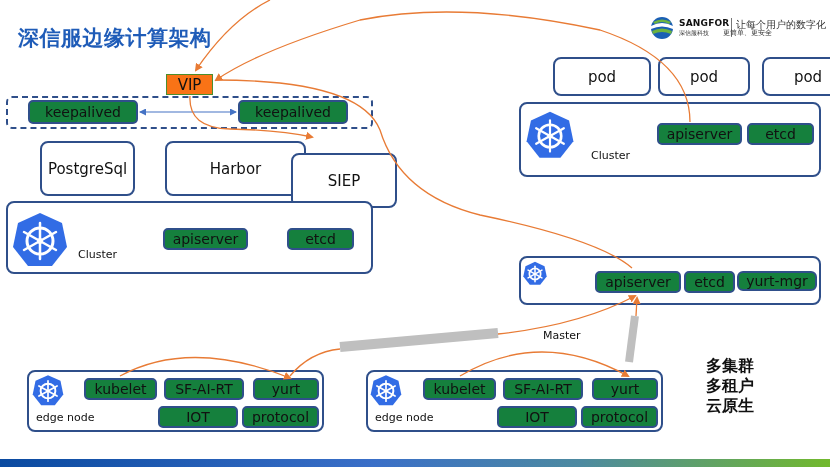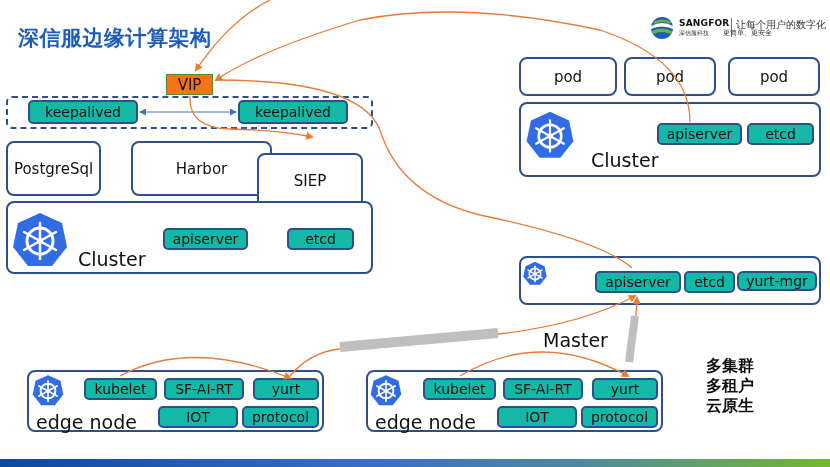--- a/index.html
+++ b/index.html
@@ -7,27 +7,27 @@
          font-family: "DejaVu Sans", "Liberation Sans", sans-serif; color: #111; }
   .abs { position: absolute; box-sizing: border-box; }
   .title { left: 18px; top: 24px; font-size: 21px; font-weight: bold; color: #1f5cb8; letter-spacing: 0.5px; }
   .logo { left: 649px; top: 16px; width: 180px; height: 24px; }
   .logo-brand { position: absolute; left: 30px; top: 2px; font-size: 9px; font-weight: bold; color: #111; letter-spacing: 0.2px; }
   .logo-sub { position: absolute; left: 30px; top: 13px; font-size: 6px; color: #333; }
   .logo-sep { position: absolute; left: 82px; top: 2px; width: 1px; height: 19px; background: #777; }
   .logo-slogan1 { position: absolute; left: 87px; top: 2px; font-size: 10px; color: #333; }
   .logo-slogan2 { position: absolute; left: 74px; top: 12px; font-size: 7px; color: #333; }
   .box { border: 2px solid #2f4f8a; border-radius: 8px; background: #fff; }
-  .chip { border: 2px solid #2f4f8a; border-radius: 5px; background: #14b8a6; display: flex; align-items: center;
+  .chip { border: 2px solid #2f4f8a; border-radius: 5px; background: #15803d; display: flex; align-items: center;
           justify-content: center; font-size: 14px; white-space: nowrap; }
-  .bigbox { display: flex; align-items: center; justify-content: center; font-size: 15px; }
+  .bigbox { display: flex; align-items: center; justify-content: center; font-size: 15px; margin-left: 34px; }
   .vip { left: 166px; top: 74px; width: 47px; height: 21px; background: #f97316; border: 1px solid #4b8e2e;
          display: flex; align-items: center; justify-content: center; font-size: 15px; color: #111; }
   .dashed { left: 6px; top: 96px; width: 367px; height: 33px; border: 2px dashed #2f4f8a; border-radius: 6px; }
-  .label { font-size: 19px; white-space: nowrap; }
+  .label { font-size: 11px; white-space: nowrap; }
   .k8s { position: absolute; }
   .side-text { left: 706px; top: 356px; font-size: 16px; font-weight: bold; line-height: 20px; color: #111; }
   .bottom-bar { left: 0; top: 459px; width: 830px; height: 8px;
                 background: linear-gradient(90deg, #0a4aa0 0%, #3a6fc8 45%, #4d8aa0 70%, #72b92d 100%); }
   svg.overlay { position: absolute; left: 0; top: 0; pointer-events: none; }
 </style>
 </head>
 <body>
 
 <div class="abs title">深信服边缘计算架构</div>

